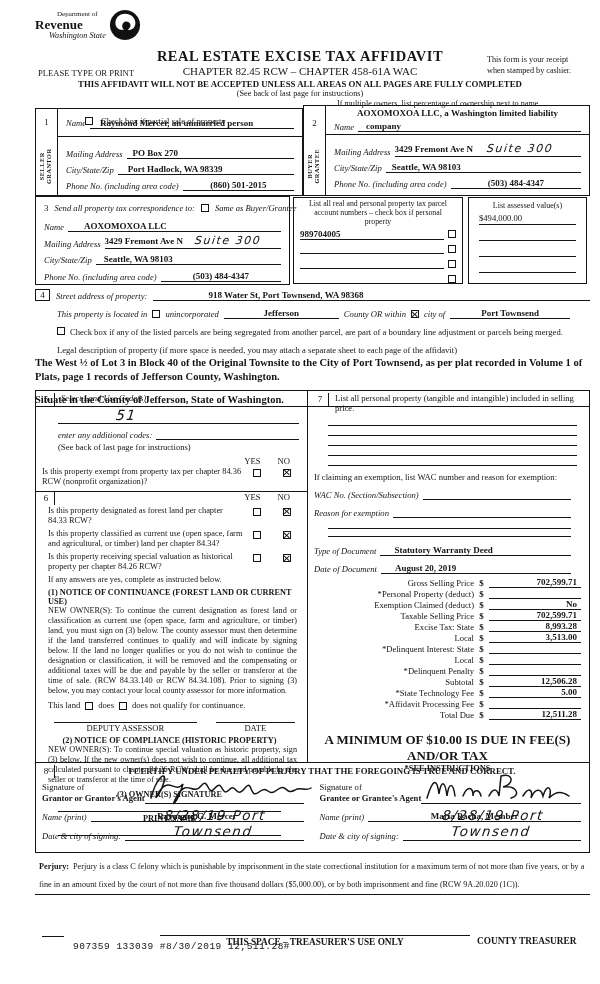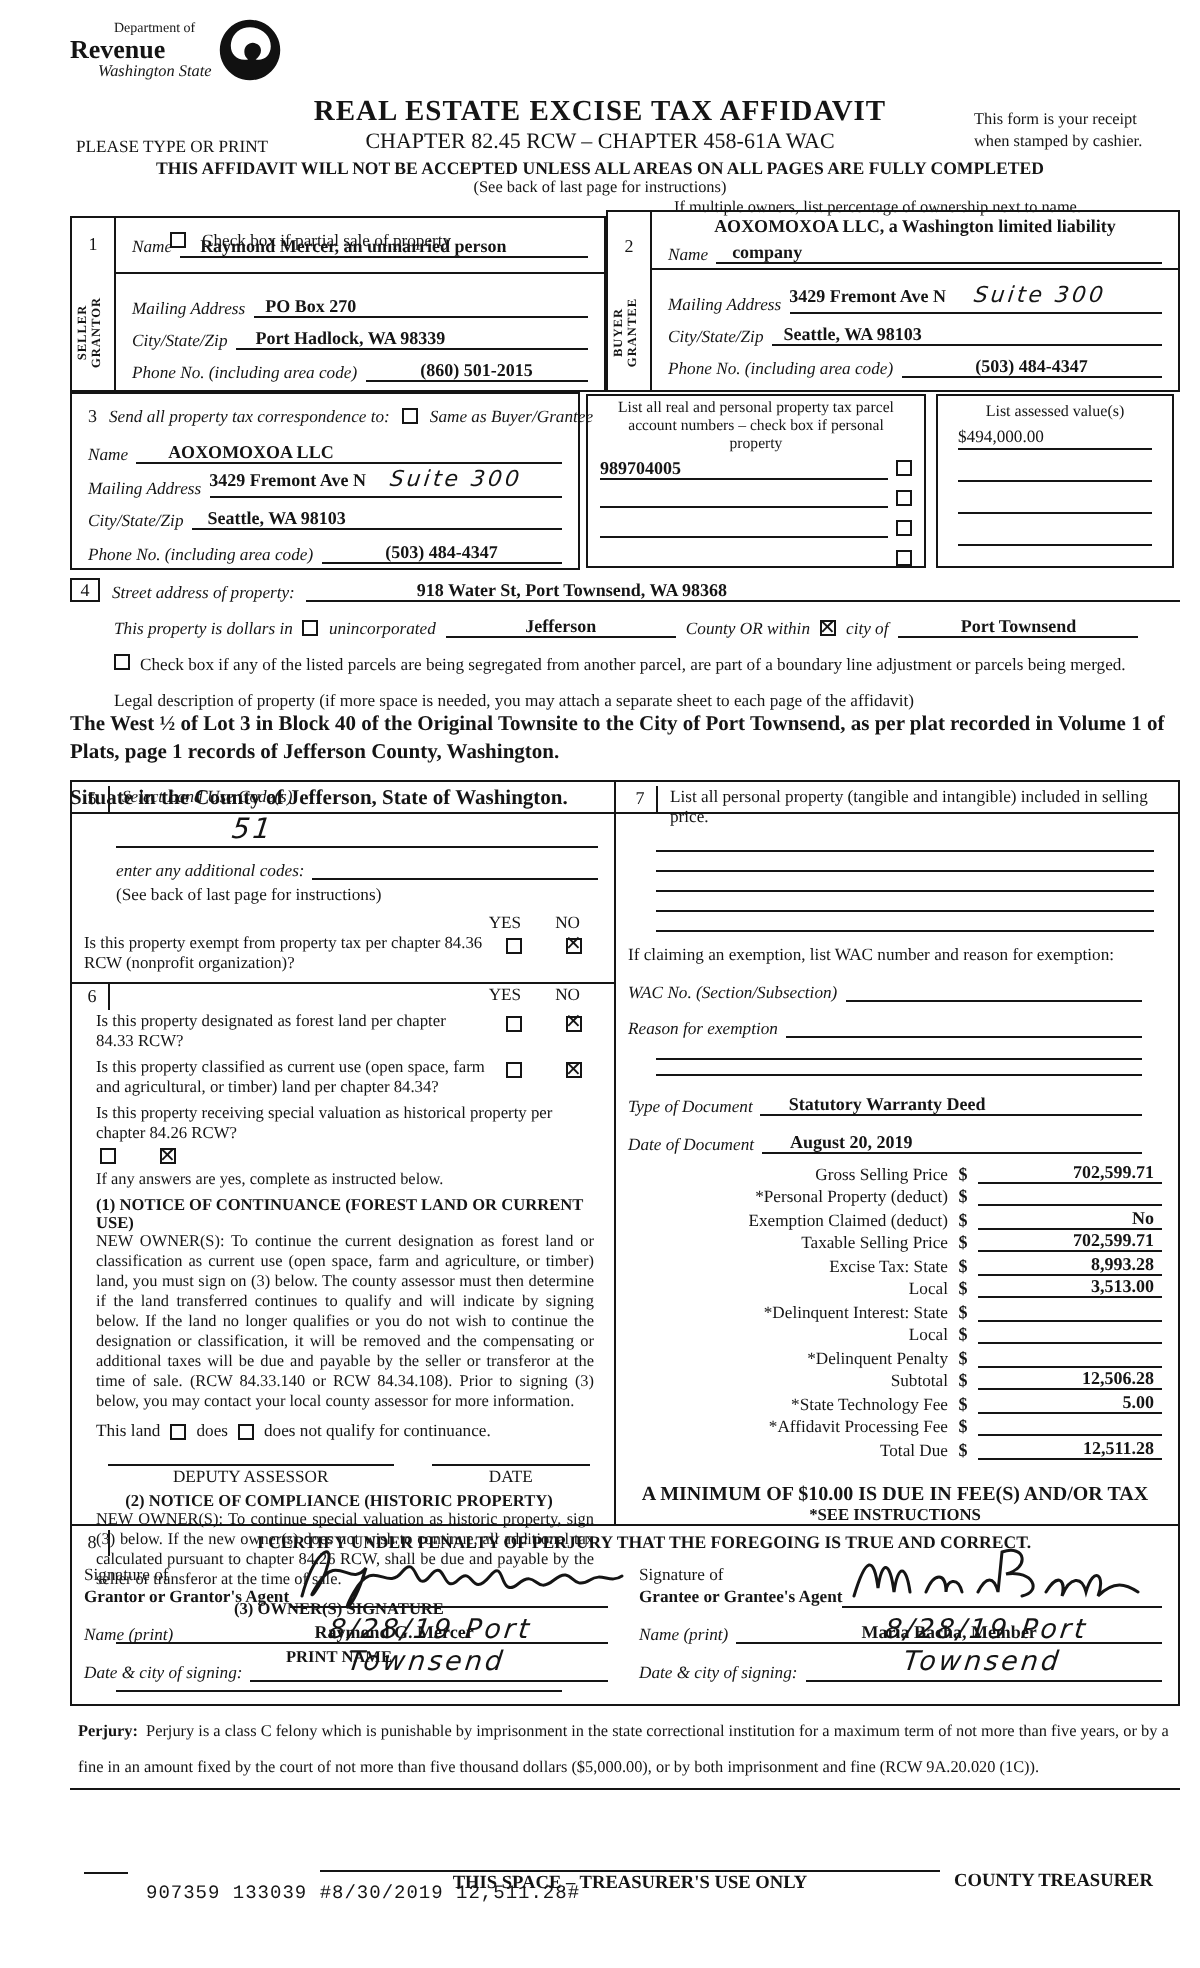--- a/index.html
+++ b/index.html
@@ -207,21 +207,21 @@
       </div>
   </div>
 
   <div class="abs" style="left:35px; top:289px; width:555px;">
     <div style="display:flex; align-items:flex-end; gap:6px;">
       <span class="s9 ctr" style="border:1px solid #151515; width:15px; flex:0 0 auto;">4</span>
       <span class="lbl">Street address of property:</span>
       <span class="fill bv" style="padding-left:55px;">918 Water St, Port Townsend, WA  98368</span>
     </div>
     <div style="display:flex; align-items:flex-end; gap:5px; margin:7px 0 0 22px;">
-      <span class="lbl">This property is dollars in</span>
+      <span class="lbl">This property is located in</span>
       <span class="cb" style="margin-bottom:1px;"></span>
       <span class="lbl">unincorporated</span>
       <span class="bv ctr" style="border-bottom:1px solid #151515; width:115px;">Jefferson</span>
       <span class="lbl">County OR  within</span>
       <span class="cb checked" style="margin-bottom:1px;"></span>
       <span class="lbl">city of</span>
       <span class="bv ctr" style="border-bottom:1px solid #151515; width:120px;">Port Townsend</span>
     </div>
     <div style="display:flex; align-items:flex-start; gap:5px; margin:8px 0 0 22px;">
       <span class="cb"></span>
@@ -276,21 +276,21 @@
             <span class="cb checked"></span>
           </span>
         </div>
         <div class="qrow" style="margin-top:3px;">
           <span class="qtext" style="padding-left:8px;">Is this property classified as current use (open space, farm and agricultural, or timber) land per chapter 84.34?</span>
           <span class="qcbs">
             <span class="cb"></span>
             <span class="cb checked"></span>
           </span>
         </div>
-        <div class="qrow" style="margin-top:3px;flex-direction:column;">
+        <div class="qrow" style="margin-top:3px;">
           <span class="qtext" style="padding-left:8px;">Is this property receiving special valuation as historical property per chapter 84.26 RCW?</span>
           <span class="qcbs">
             <span class="cb"></span>
             <span class="cb checked"></span>
           </span>
         </div>
         <div class="s8" style="margin-top:3px; padding-left:8px;">If any answers are yes, complete as instructed below.</div>
         <div class="b" style="font-size:8.3px; margin-top:3px; padding-left:8px;">(1) NOTICE OF CONTINUANCE (FOREST LAND OR CURRENT USE)</div>
         <div class="s8 jst" style="padding:0 2px 0 8px;">NEW OWNER(S): To continue the current designation as forest land or classification as current use (open space, farm and agriculture, or timber) land, you must sign on (3) below.  The county assessor must then determine if the land transferred continues to qualify and will indicate by signing below.  If the land no longer qualifies or you do not wish to continue the designation or classification, it will be removed and the compensating or additional taxes will be due and payable by the seller or transferor at the time of sale.  (RCW 84.33.140 or RCW 84.34.108). Prior to signing (3) below, you may contact your local county assessor for more information.</div>
         <div style="display:flex; align-items:center; gap:5px; margin-top:4px; padding-left:8px;">
@@ -404,21 +404,21 @@
         <span class="finlabel">*Affidavit Processing Fee</span>
         <span class="findollar">$</span>
         <span class="finline"></span>
       </div>
       <div class="finrow">
         <span class="finlabel">Total Due</span>
         <span class="findollar">$</span>
         <span class="finline">12,511.28</span>
       </div>
 
-      <div class="b ctr" style="font-size:10px; margin-top:12px;">A MINIMUM OF $10.00 IS DUE IN FEE(S) AND/OR TAX</div>
+      <div class="b ctr" style="font-size:13px; margin-top:12px;">A MINIMUM OF $10.00 IS DUE IN FEE(S) AND/OR TAX</div>
       <div class="b ctr" style="font-size:8.4px;">*SEE INSTRUCTIONS</div>
     </div>
   </div>
 
   <div class="abs box" style="left:35px; top:762px; width:555px; height:91px;">
     <div style="display:flex;">
       <span class="secnum" style="margin:2px 0 0 4px;">8</span>
       <span class="b ctr" style="flex:1; font-size:8.8px; padding-top:3px;">I CERTIFY UNDER PENALTY OF PERJURY THAT THE FOREGOING IS TRUE AND CORRECT.</span>
     </div>
     <div style="display:flex; padding:2px 8px 0 6px;">

